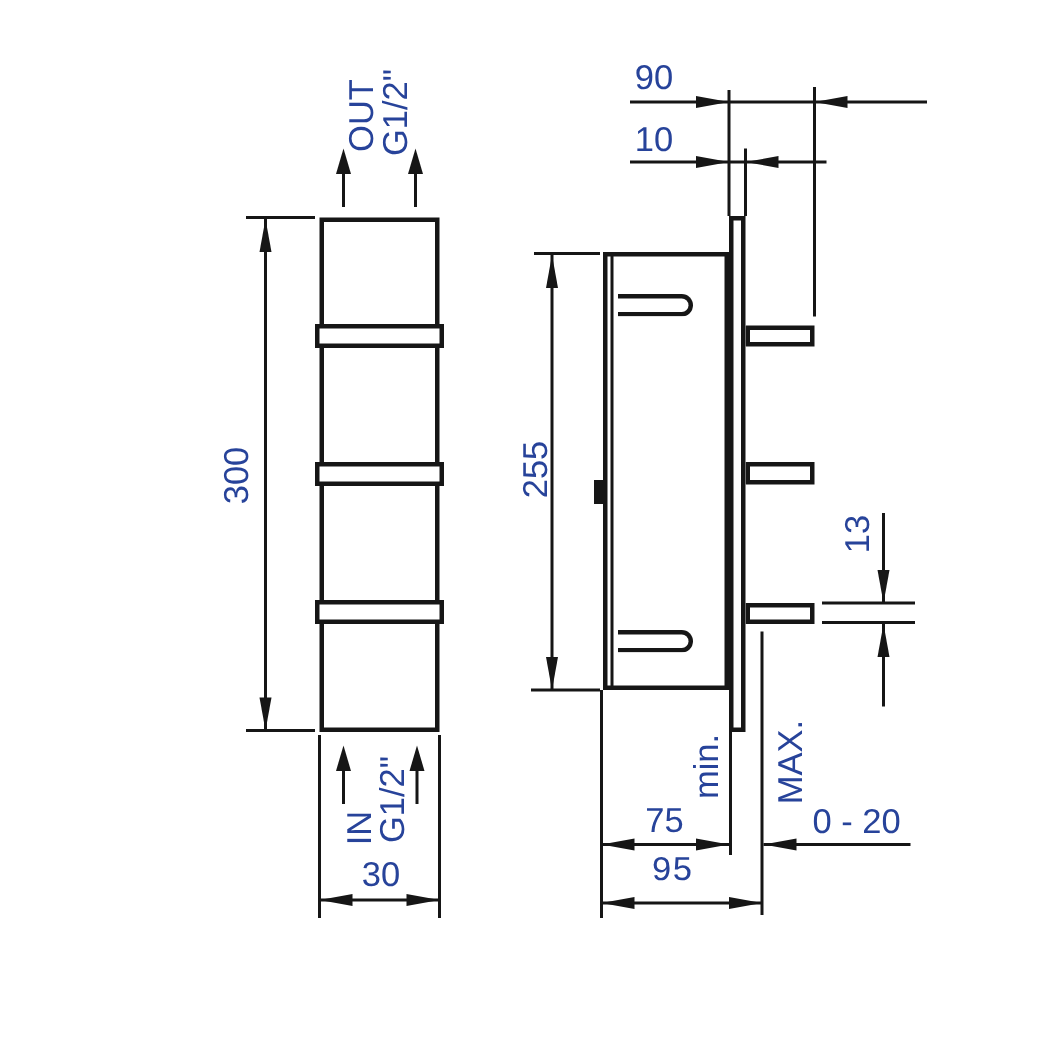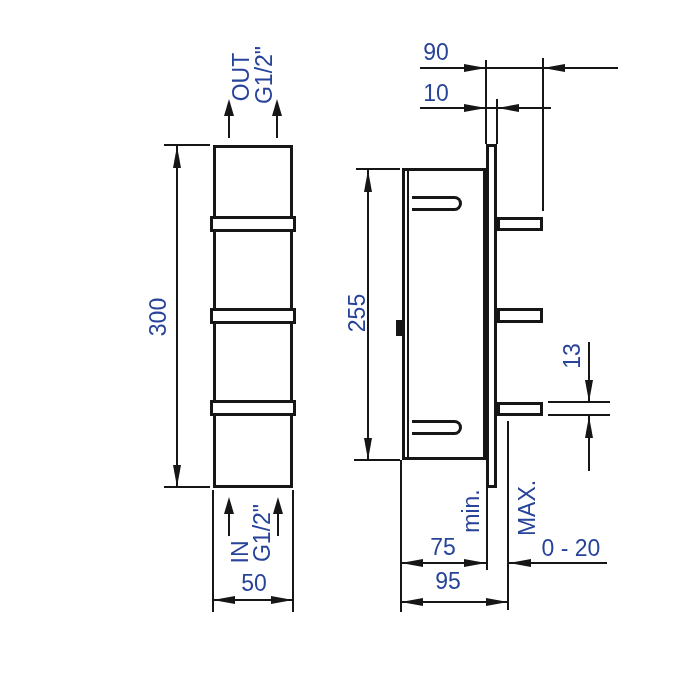--- a/index.html
+++ b/index.html
@@ -60,21 +60,21 @@
   <div class="vl" style="left:176px;top:146px;height:341px;"></div>
   <div class="ah ah-u" style="left:172.5px;top:146px;"></div>
   <div class="ah ah-d" style="left:172.5px;top:465px;"></div>
   <div class="tv" style="left:158px;top:317px;">300</div>
 
   <div class="vl" style="left:212px;top:490px;height:122px;"></div>
   <div class="vl" style="left:292px;top:490px;height:122px;"></div>
   <div class="hl" style="left:213px;top:599px;width:80px;"></div>
   <div class="ah ah-l" style="left:213px;top:595.5px;"></div>
   <div class="ah ah-r" style="left:271px;top:595.5px;"></div>
-  <div class="t" style="left:254px;top:583px;">50</div>
+  <div class="t" style="left:254px;top:583px;">30</div>
 
   <div class="part" style="left:402px;top:168px;width:84px;height:292px;"></div>
   <div class="vl" style="left:406.5px;top:170px;height:288px;"></div>
   <div class="fill" style="left:396px;top:320px;width:7px;height:16px;"></div>
   <div class="part" style="left:486px;top:144px;width:11px;height:344px;"></div>
   <div class="part" style="left:497px;top:217px;width:46px;height:14px;"></div>
   <div class="part" style="left:497px;top:308px;width:46px;height:15px;"></div>
   <div class="part" style="left:497px;top:402px;width:46px;height:14px;"></div>
   <div class="slot" style="left:412px;top:196px;width:50px;height:15px;"></div>
   <div class="slot" style="left:412px;top:420px;width:50px;height:15px;"></div>
@@ -119,15 +119,15 @@
   <div class="ah ah-r" style="left:464px;top:558.5px;"></div>
   <div class="t" style="left:443px;top:547px;">75</div>
 
   <div class="hl" style="left:509px;top:562px;width:98px;"></div>
   <div class="ah ah-l" style="left:509px;top:558.5px;"></div>
   <div class="t" style="left:571px;top:548px;">0 - 20</div>
 
   <div class="hl" style="left:401px;top:601px;width:107px;"></div>
   <div class="ah ah-l" style="left:401px;top:597.5px;"></div>
   <div class="ah ah-r" style="left:486px;top:597.5px;"></div>
-  <div class="t" style="left:448px;top:581px;">95</div>
+  <div class="t" style="left:448px;top:581px;font-family:Liberation Mono, monospace;">95</div>
 
 </div>
 
 </body></html>

